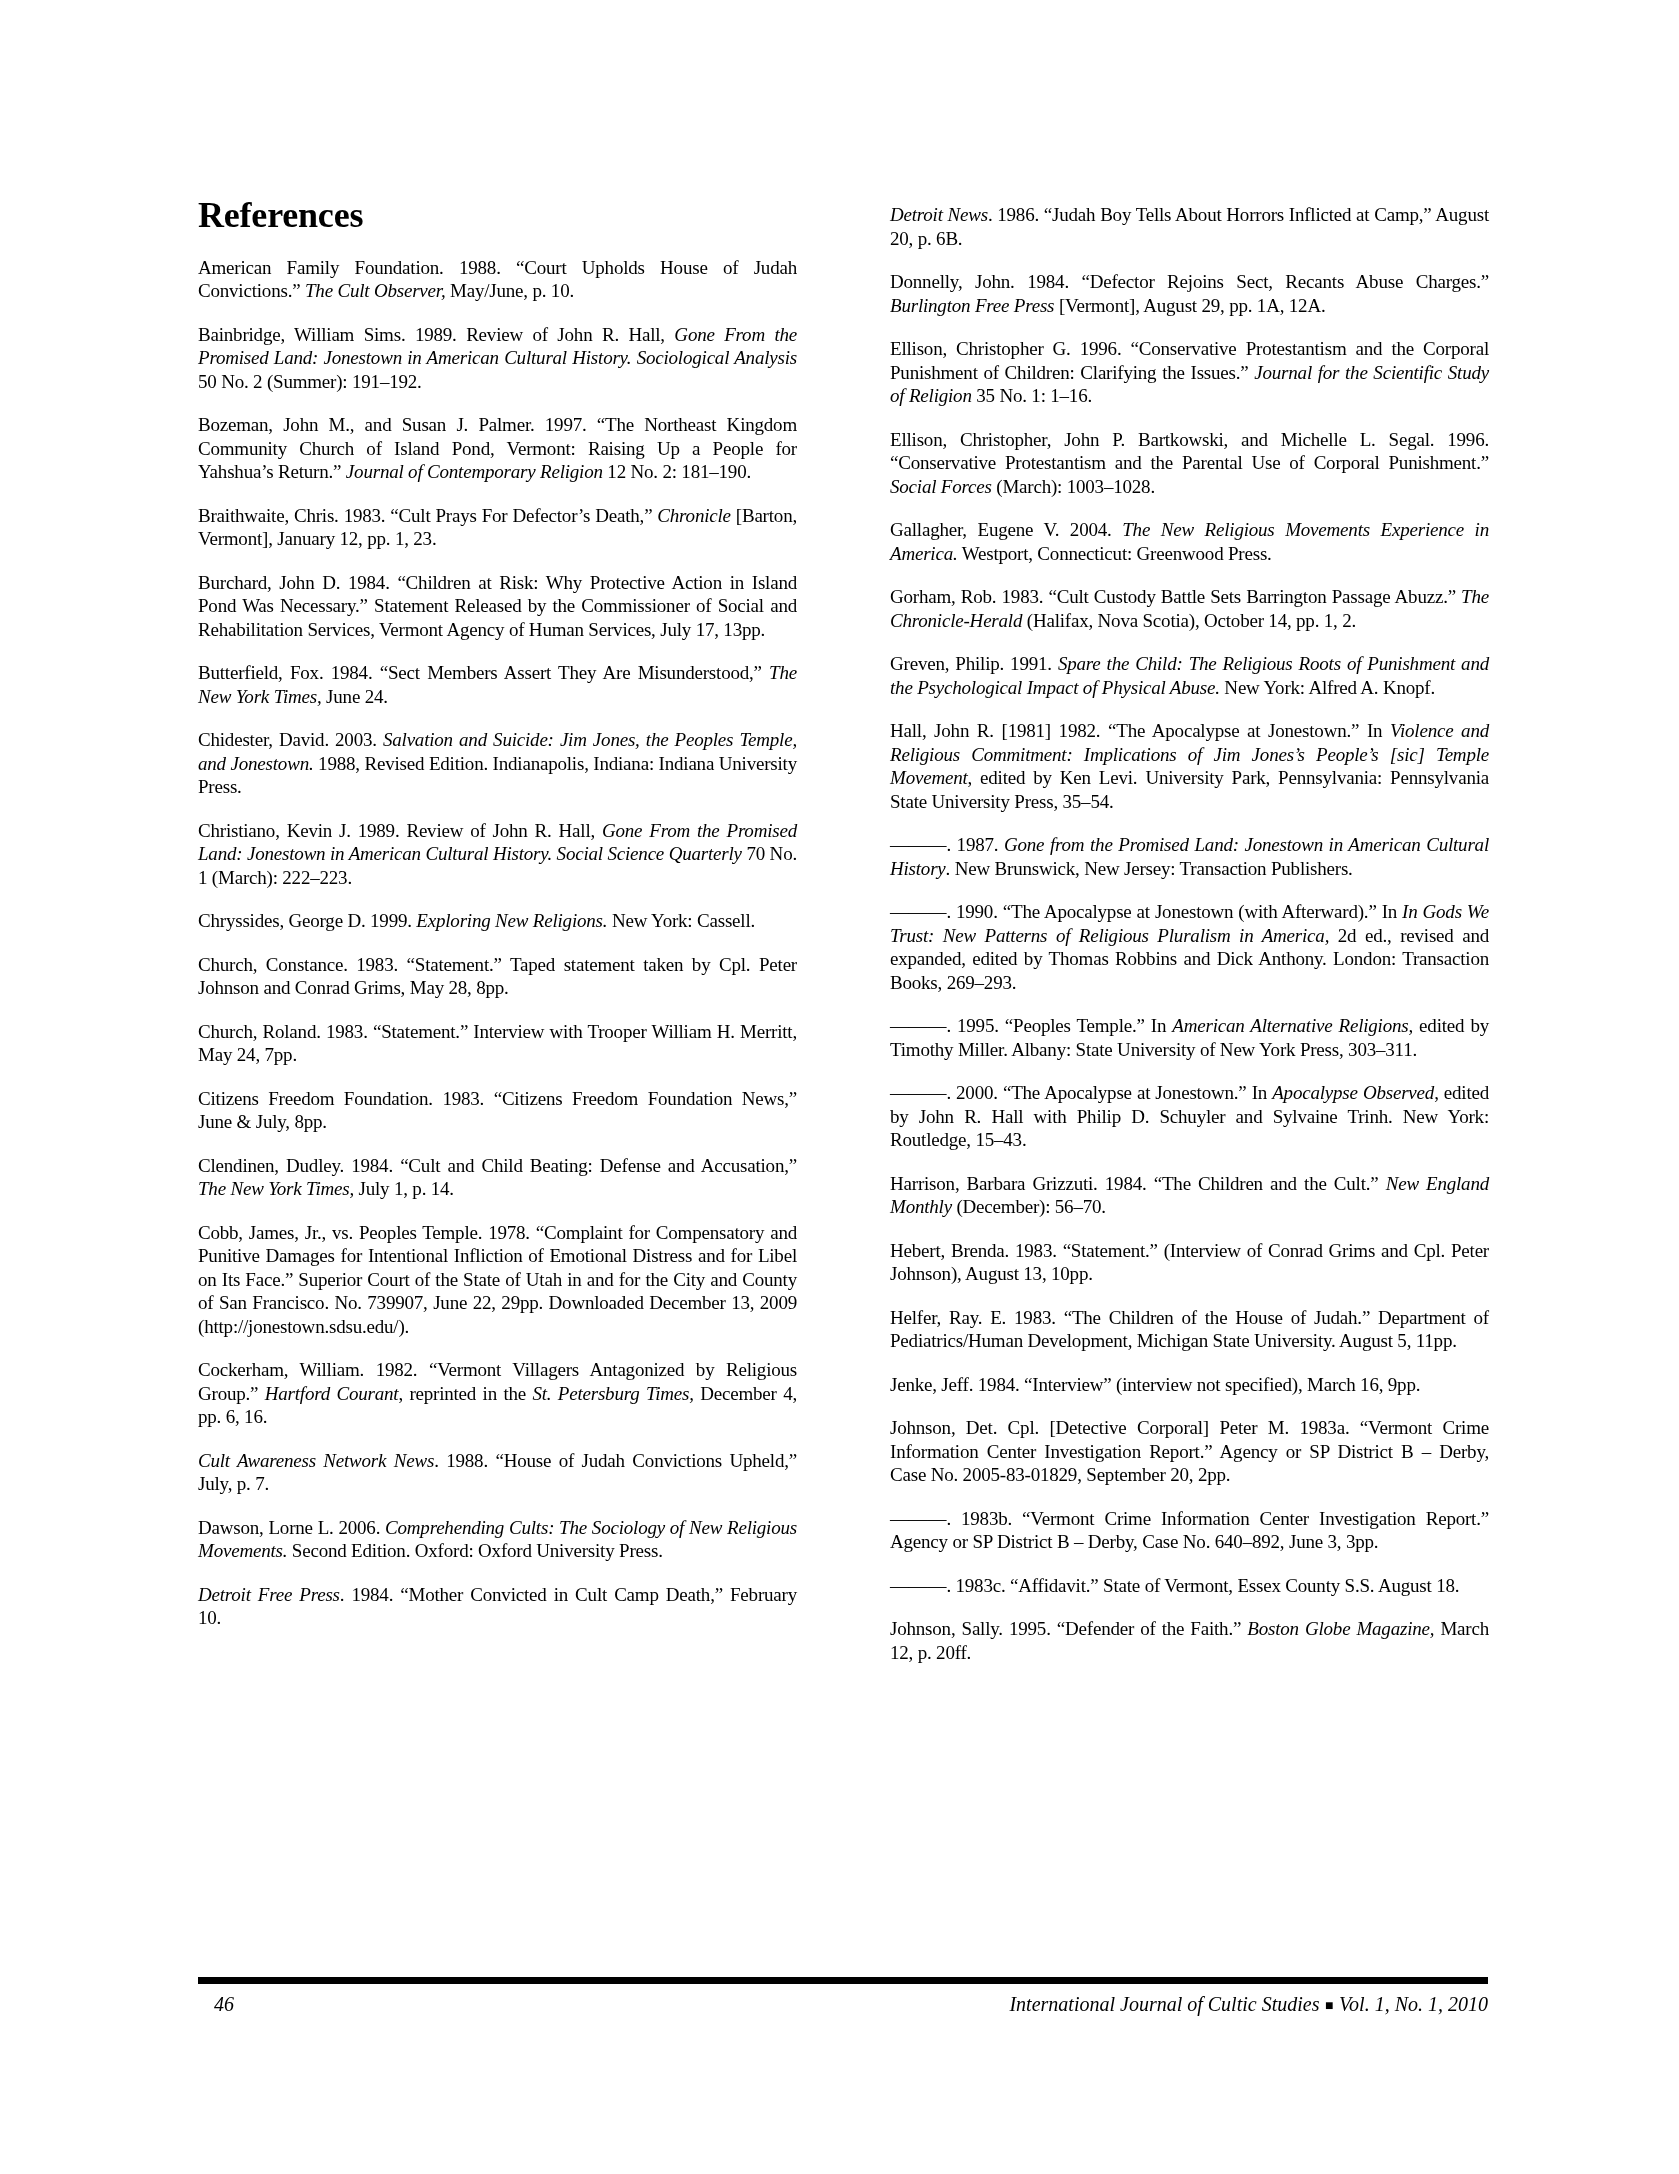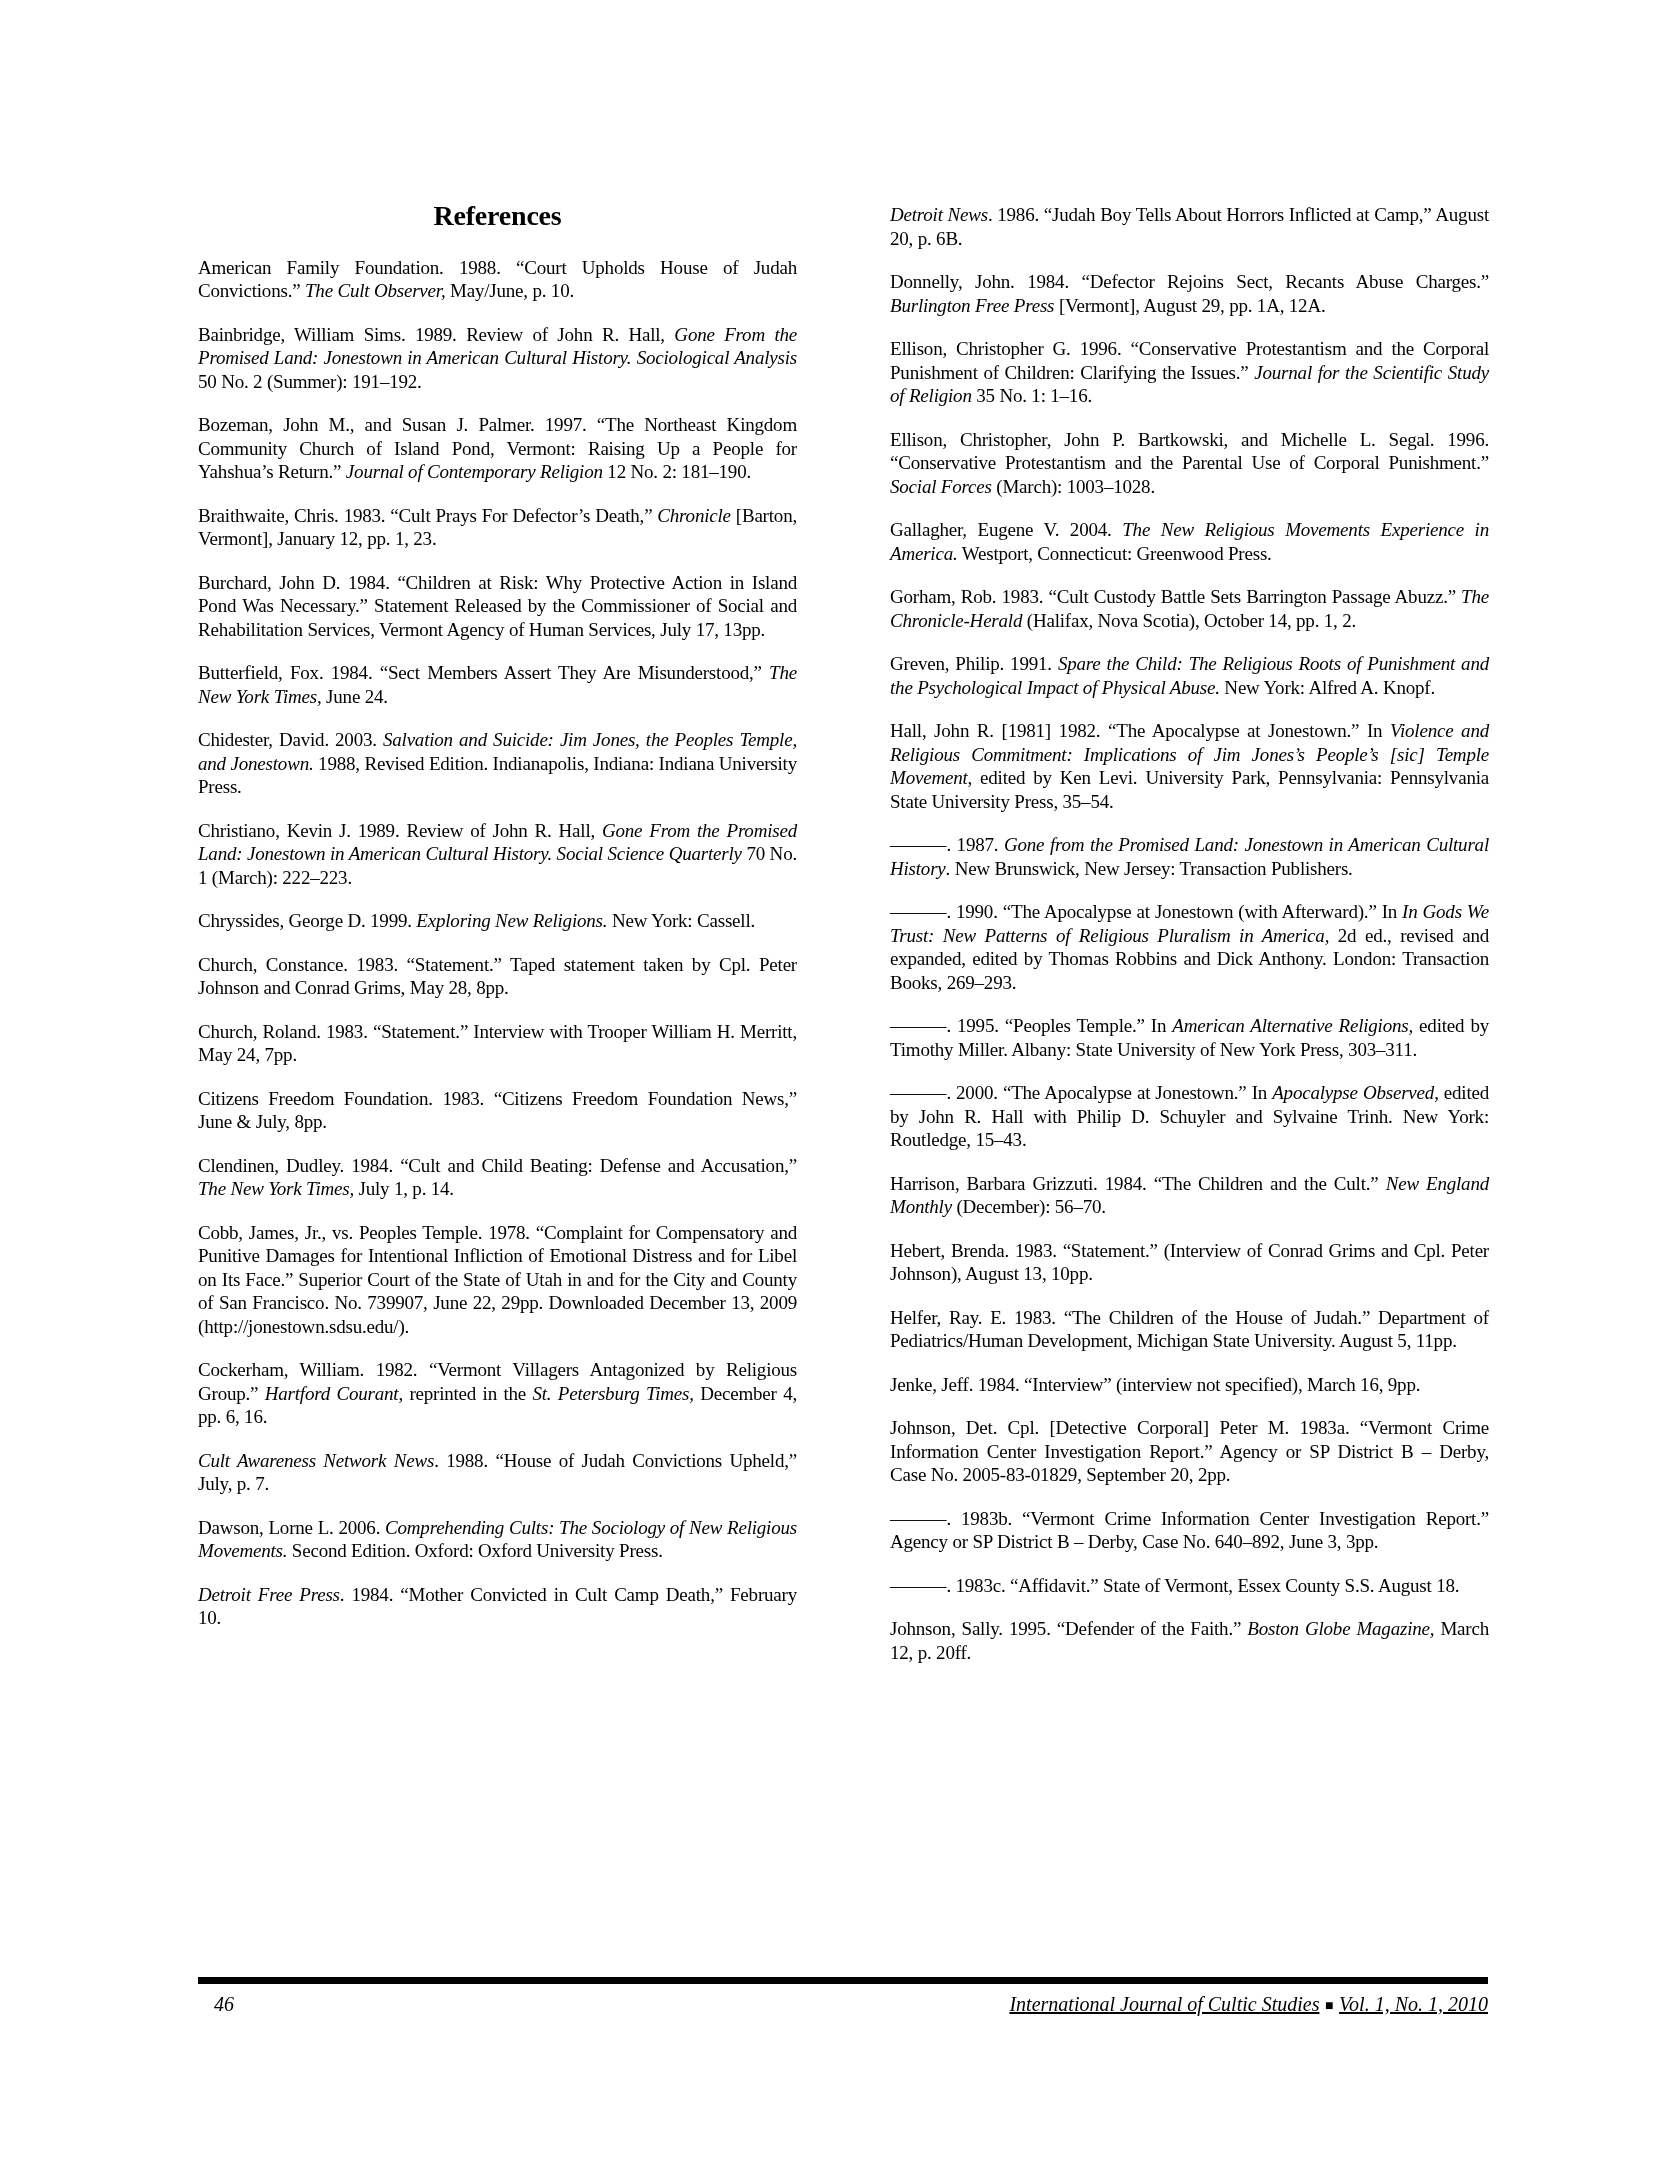--- a/index.html
+++ b/index.html
@@ -19,25 +19,25 @@
     position: absolute;
     width: 599px;
     text-align: justify;
     font-size: 19px;
     line-height: 23.5px;
     letter-spacing: -0.2px;
   }
   #col-left  { left: 198px; top: 200px; }
   #col-right { left: 890px; top: 203px; }
   h1.page-title {
-    font-size: 28px;
+    font-size: 36px;
     line-height: 31px;
     font-weight: bold;
     margin: 0 0 24.5px 0;
-    text-align: center;
+    text-align: left;
   }
   p.ref {
     margin: 0 0 20px 0;
   }
   p.ref i { }
   footer.page-footer {
     position: absolute;
     left: 198px;
     top: 1977px;
     width: 1290px;
@@ -49,21 +49,21 @@
   }
   .footer-row {
     display: flex;
     justify-content: space-between;
     align-items: baseline;
     font-style: italic;
     font-size: 20px;
     line-height: 24.5px;
     margin-left: 16px;
   }
-  .journal-line { white-space: nowrap; text-decoration: underline; }
+  .journal-line { white-space: nowrap; }
   .square-bullet {
     display: inline-block;
     font-style: normal;
     font-size: 14px;
     margin: 0 5.6px;
     transform: translateY(-0.9px);
   }
 </style>
 </head>
 <body>

